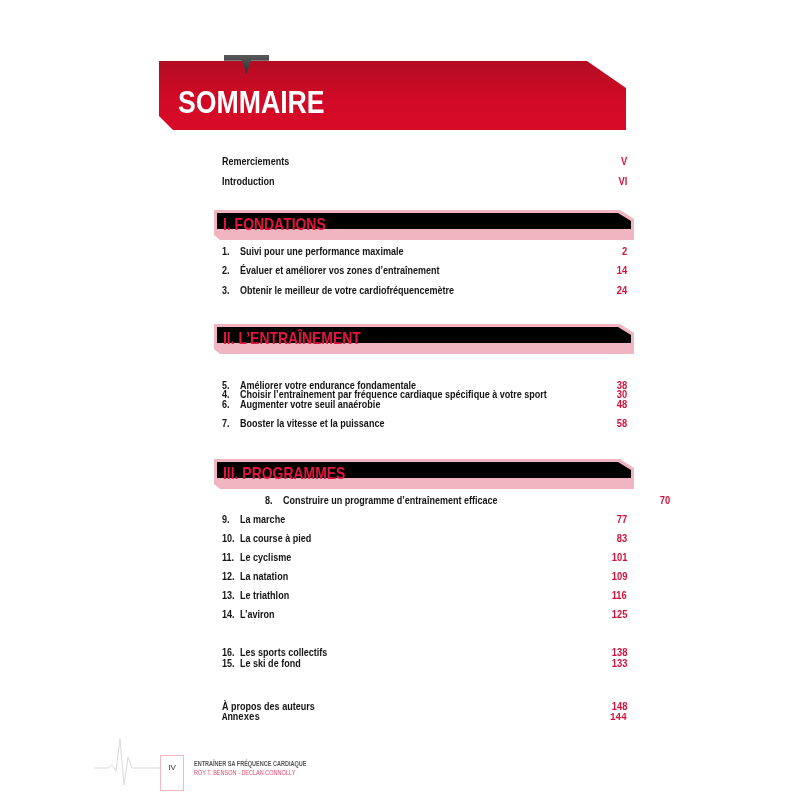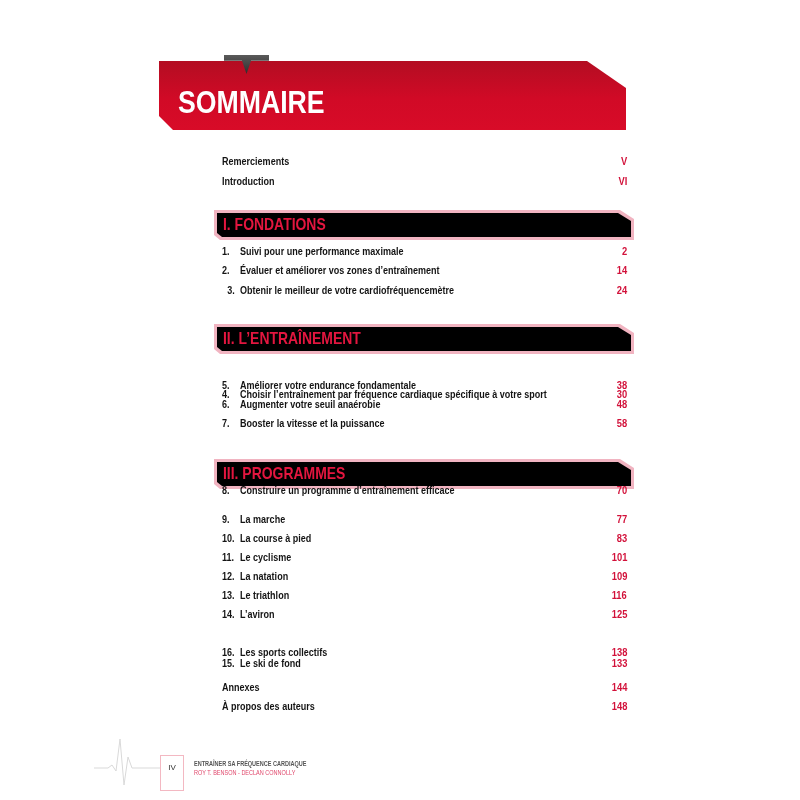--- a/index.html
+++ b/index.html
@@ -35,21 +35,21 @@
     .row .page { position: absolute; right: 0; top: 0; color: #d2113a; white-space: nowrap;
       transform: scaleX(0.85); transform-origin: right center; }
 
     
     .section {
       position: absolute; left: 214px; width: 420px; height: 30px;
       background: #f1b4c1;
       clip-path: polygon(0 0, 406px 0, 420px 9px, 420px 30px, 6px 30px, 0 25px);
     }
     .section-inner {
-      position: absolute; left: 3px; top: 3px; width: 414px; height: 24px;
+      position: absolute; left: 3px; top: 3px; width: 414px; height: 16px;
       background: #000;
       clip-path: polygon(0 0, 401px 0, 414px 8px, 414px 24px, 5px 24px, 0 20px);
     }
     .section-title {
       position: absolute; left: 6px; top: 0; height: 24px; line-height: 24px;
       color: #e3163f; font-weight: bold; font-size: 17px; white-space: nowrap;
       transform: scaleX(0.82); transform-origin: left center;
     }
 
     
@@ -90,21 +90,21 @@
   </div>
 </div>
 <div class="row" style="top:242px;">
   <span class="label"><span class="num">1.</span><span>Suivi pour une performance maximale</span></span>
   <span class="page">2</span>
 </div>
 <div class="row" style="top:261px;">
   <span class="label"><span class="num">2.</span><span>Évaluer et améliorer vos zones d’entraînement</span></span>
   <span class="page">14</span>
 </div>
-<div class="row" style="top:281px;text-align:center;">
+<div class="row" style="top:281px;">
   <span class="label"><span class="num">3.</span><span>Obtenir le meilleur de votre cardiofréquencemètre</span></span>
   <span class="page">24</span>
 </div>
 
 <div class="section" style="top:324px;">
   <div class="section-inner">
     <span class="section-title">II. L’ENTRAÎNEMENT</span>
   </div>
 </div>
 <div class="row" style="top:357px;margin-top:28px;">
@@ -122,21 +122,21 @@
 <div class="row" style="top:414px;">
   <span class="label"><span class="num">7.</span><span>Booster la vitesse et la puissance</span></span>
   <span class="page">58</span>
 </div>
 
 <div class="section" style="top:459px;">
   <div class="section-inner">
     <span class="section-title">III. PROGRAMMES</span>
   </div>
 </div>
-<div class="row" style="top:481px;">
+<div class="row" style="top:491px;margin-left:43px;">
   <span class="label"><span class="num">8.</span><span>Construire un programme d’entraînement efficace</span></span>
   <span class="page">70</span>
 </div>
 <div class="row" style="top:510px;">
   <span class="label"><span class="num">9.</span><span>La marche</span></span>
   <span class="page">77</span>
 </div>
 <div class="row" style="top:529px;">
   <span class="label"><span class="num">10.</span><span>La course à pied</span></span>
   <span class="page">83</span>
@@ -159,21 +159,21 @@
 </div>
 <div class="row" style="top:654px;">
   <span class="label"><span class="num">15.</span><span>Le ski de fond</span></span>
   <span class="page">133</span>
 </div>
 <div class="row" style="top:643px;">
   <span class="label"><span class="num">16.</span><span>Les sports collectifs</span></span>
   <span class="page">138</span>
 </div>
 
-<div class="row" style="top:678px;">
+<div class="row" style="top:708px;font-family:Liberation Mono, monospace;">
   <span class="label">Annexes</span>
   <span class="page">144</span>
 </div>
 <div class="row" style="top:697px;">
   <span class="label">À propos des auteurs</span>
   <span class="page">148</span>
 </div>
 
 <svg class="ecg" viewBox="0 0 70 58">
   <polyline points="0,33 14,33 18,30 22,36 26,4 30,50 34,22 38,33 66,33" fill="none" stroke="#d9d9d9" stroke-width="1"></polyline>

